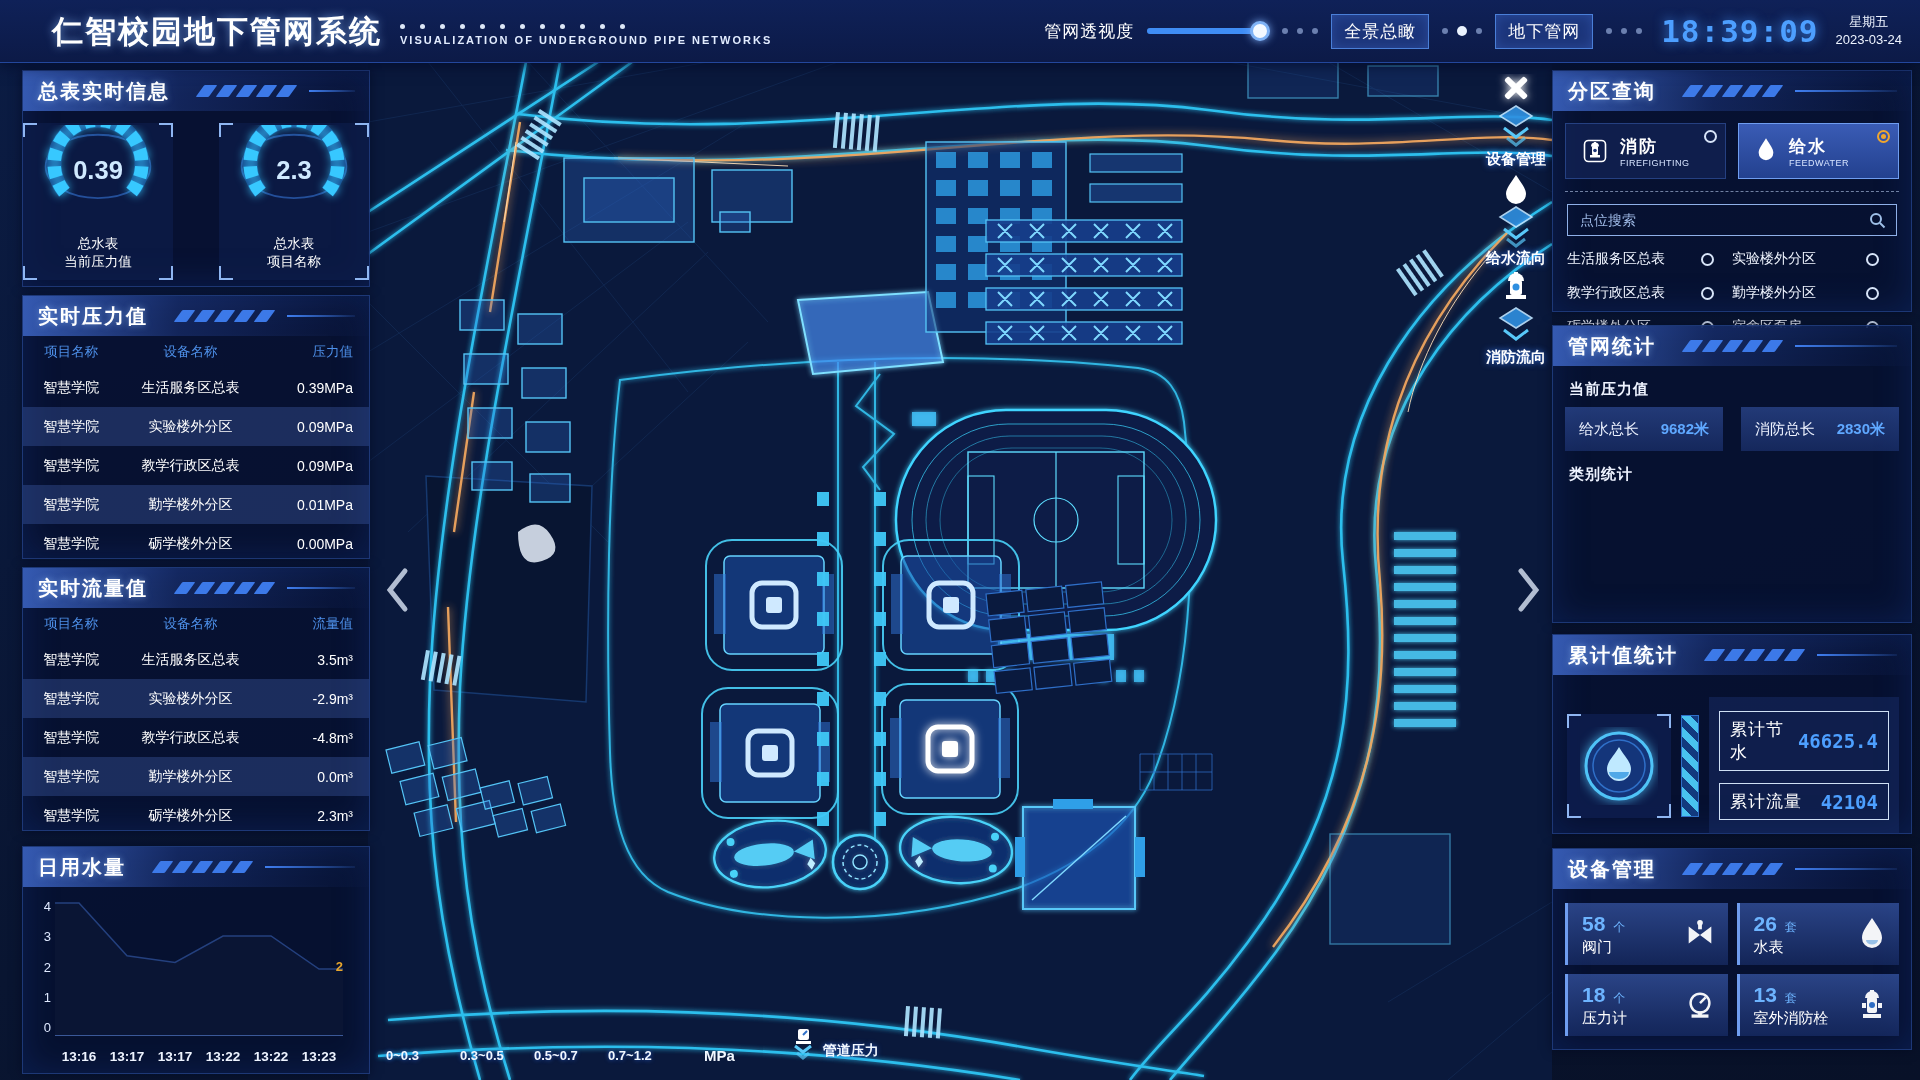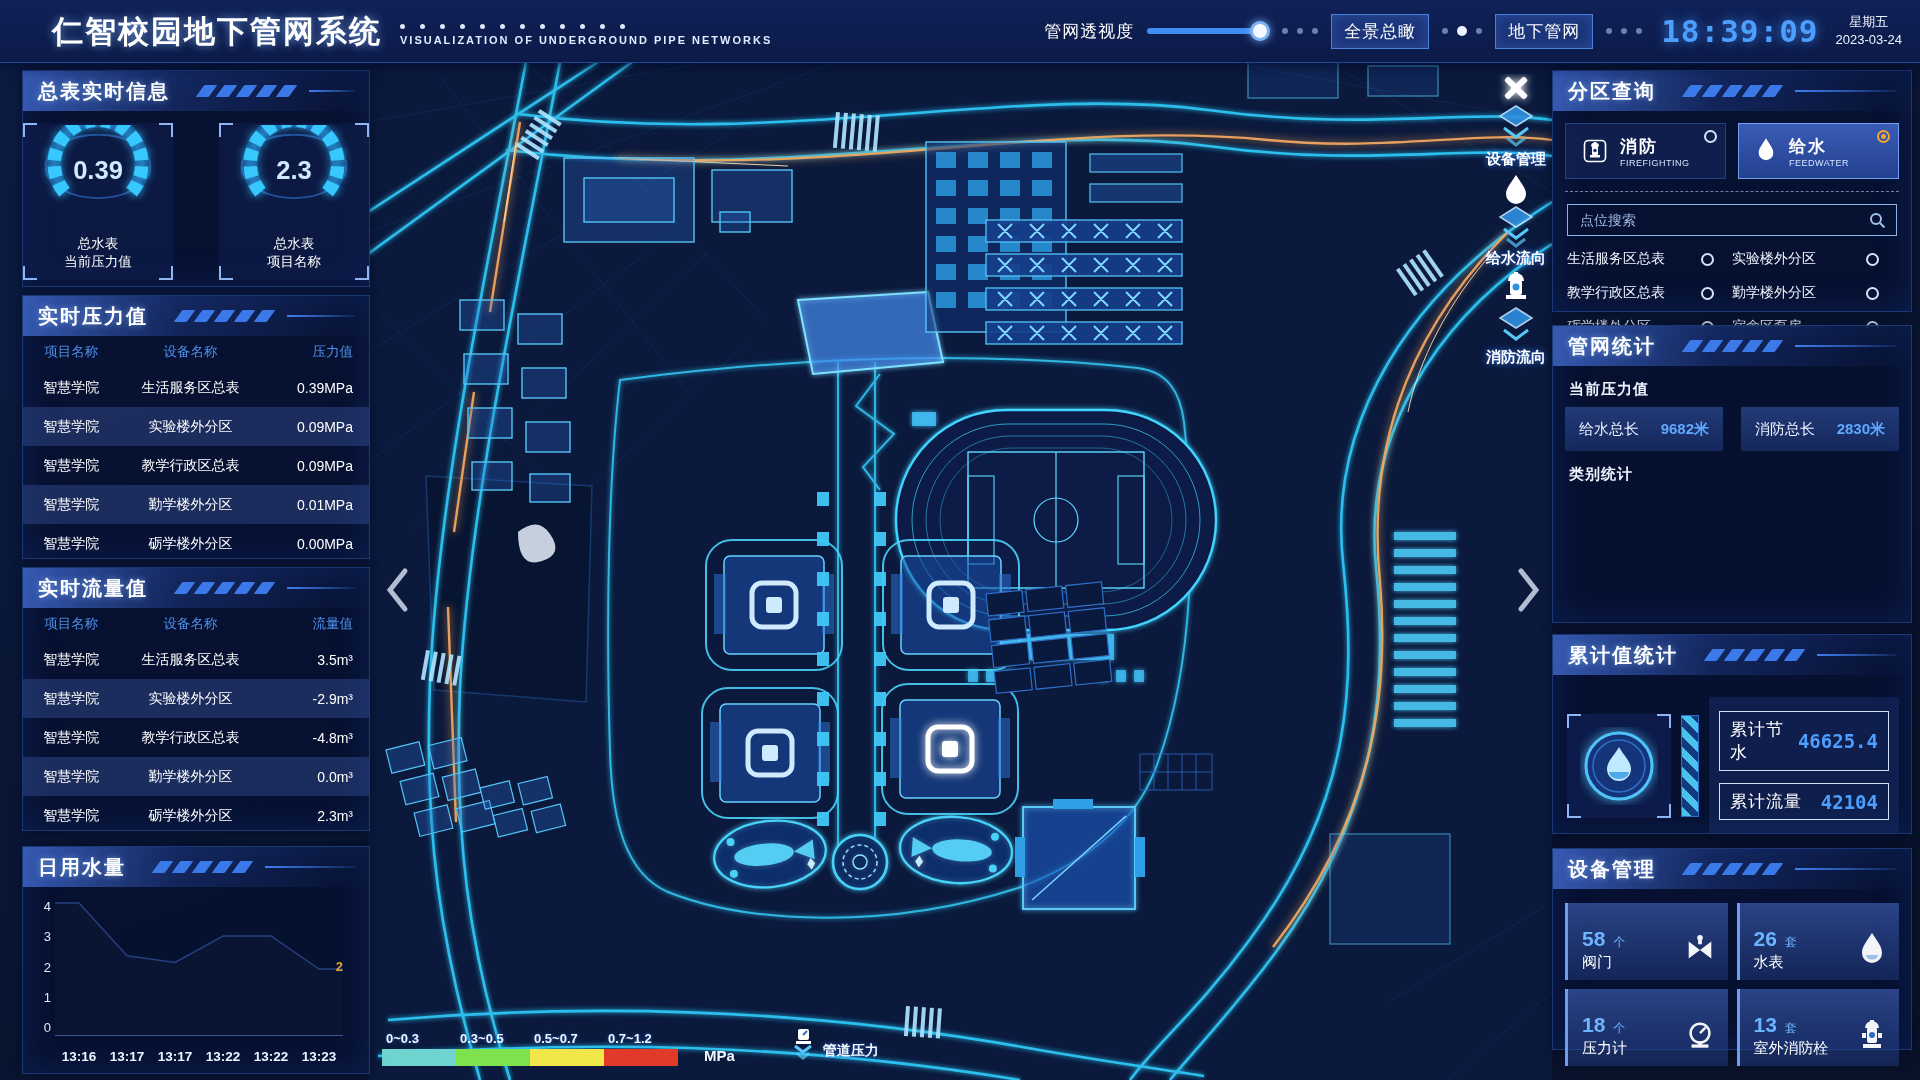--- a/index.html
+++ b/index.html
@@ -103,30 +103,30 @@
   .cum-wrap{display:flex;align-items:center;margin:22px 12px 0 14px;gap:10px;}
   .cum-iconbox{position:relative;width:104px;height:104px;display:flex;align-items:center;justify-content:center;background:rgba(14,30,80,.8);}
   .hazard{width:16px;height:100px;background:repeating-linear-gradient(45deg,#49c2ee 0 7px,#123a7e 7px 14px);border:1px solid #2f6fc8;}
   .cum-fields{flex:1;display:flex;flex-direction:column;gap:12px;background:rgba(26,48,110,.45);padding:14px 10px;}
   .cum-field{display:flex;align-items:center;justify-content:space-between;border:1px solid #cfe0f5;padding:6px 10px;}
   .cum-field .cl{font-size:17px;color:#fff;letter-spacing:1px;}
   .cum-field .cv{font-size:19px;color:#4d9fff;font-weight:bold;font-family:"DejaVu Sans Mono",monospace;}
 
   .dev-grid{display:grid;grid-template-columns:1fr 1fr;gap:9px;margin:14px 12px 0 12px;}
   .dev-card{height:62px;background:linear-gradient(180deg,rgba(72,110,205,.55),rgba(30,54,120,.55));
-    border-left:3px solid #6f9df0;display:flex;align-items:center;justify-content:space-between;padding:15px 12px 0 14px;cursor:pointer;}
+    border-left:3px solid #6f9df0;display:flex;align-items:center;justify-content:space-between;padding:0 12px 0 14px;cursor:pointer;}
   .dev-nums .cnt{font-size:21px;color:#6db4ff;font-weight:bold;}
   .dev-nums .unit{font-size:12px;color:#6db4ff;margin-left:8px;}
   .dev-nums .dl{font-size:15px;color:#fff;margin-top:2px;}
   .dev-icon{opacity:.95;}
 
   
   .map-ui{position:absolute;left:368px;top:62px;width:1184px;height:1018px;z-index:5;}
   .legend{position:absolute;left:14px;bottom:14px;display:flex;align-items:flex-end;gap:0;z-index:6;}
-  .legend .seg{width:74px;display:flex;flex-direction:column;}
+  .legend .seg{width:74px;display:flex;flex-direction:row;}
   .legend .lab{font-size:13px;font-weight:bold;color:#f2f8ff;text-shadow:0 0 4px rgba(40,90,200,.9);margin-bottom:3px;padding-left:4px;}
   .legend .bar{height:17px;}
   .legend .c0{background:#6fd4cf;}.legend .c1{background:#7de24d;}.legend .c2{background:#f1e74b;}.legend .c3{background:#e23a28;}
   .legend .unit{font-size:15px;font-weight:bold;margin:0 0 2px 26px;color:#f2f8ff;}
   .legend .picon{margin:0 8px 0 56px;}
   .legend .plab{font-size:14px;font-weight:bold;margin-bottom:6px;color:#f2f8ff;text-shadow:0 0 5px rgba(40,90,200,.9);}
   .markers{position:absolute;top:12px;right:6px;display:flex;flex-direction:column;gap:4px;z-index:6;}
   .marker{display:flex;flex-direction:column;align-items:center;cursor:pointer;}
   .marker span{font-size:15px;font-weight:bold;color:#fff;text-shadow:0 0 6px rgba(60,130,255,.9);margin-top:-2px;}
   .nav-arrow{position:absolute;top:505px;z-index:6;cursor:pointer;opacity:.85;}

